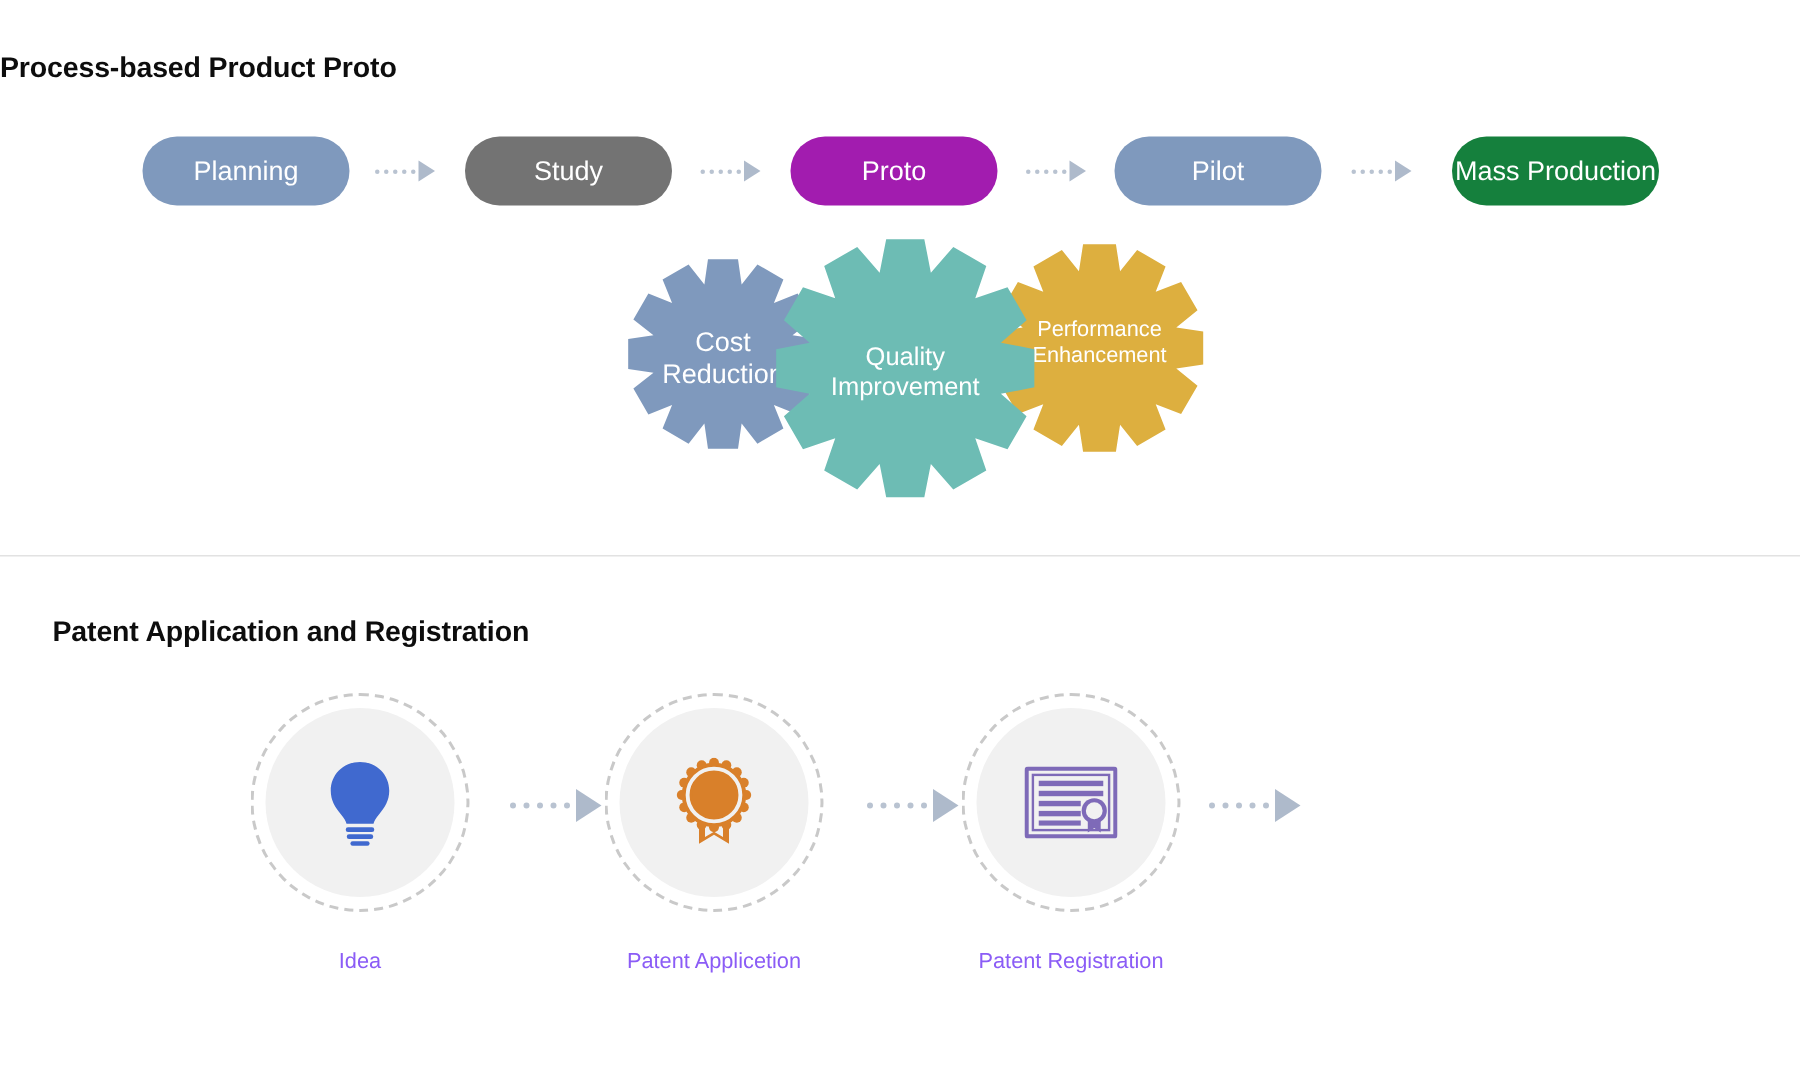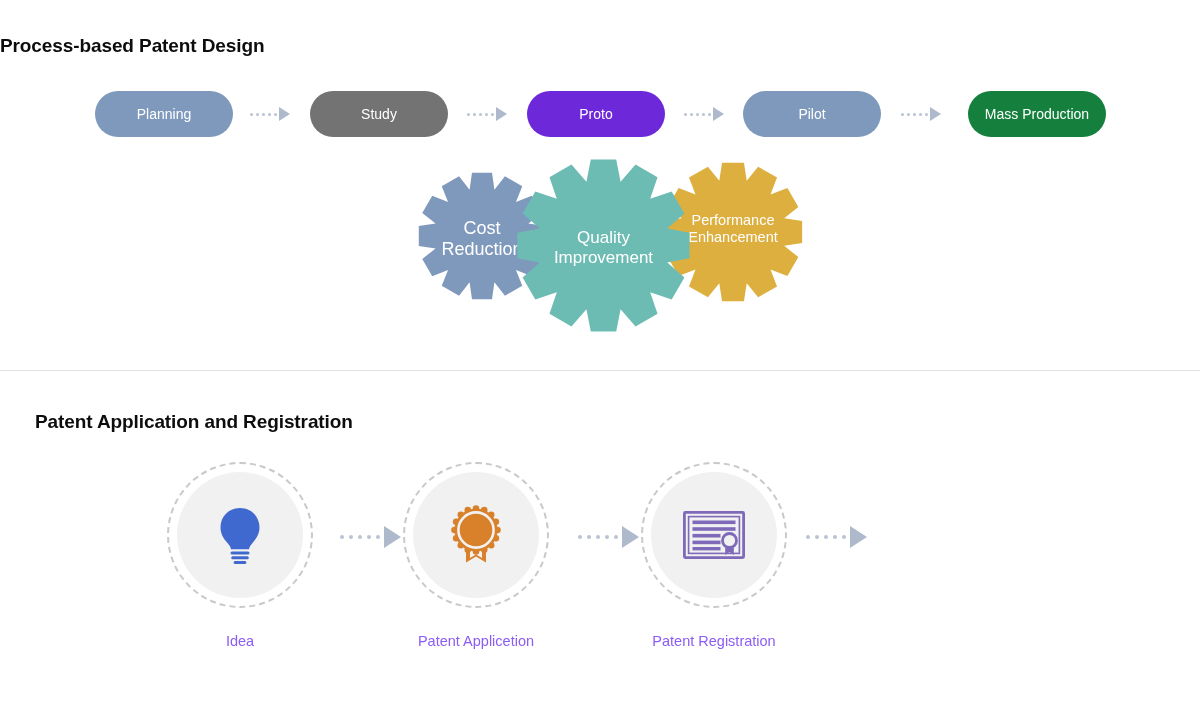--- a/index.html
+++ b/index.html
@@ -46,21 +46,21 @@
     top: 91px;
     height: 46px;
   }
   .pill {
     position: absolute;
     top: 0;
     height: 46px;
     border-radius: 23px;
     background: #7f99bd;
     color: #ffffff;
-    font-size: 14px;
+    font-size: 18px;
     display: flex;
     align-items: center;
     justify-content: center;
     white-space: nowrap;
     box-sizing: border-box;
   }
   .arrow-small {
     position: absolute;
     top: 15px;
     height: 16px;
@@ -186,21 +186,21 @@
     border-bottom: 11px solid transparent;
     border-left: 17px solid #aebacb;
   }
   #arrow-b1 { left: 340px; }
   #arrow-b2 { left: 578px; }
   #arrow-b3 { left: 806px; }
 </style>
 </head>
 <body>
 
-<div class="section-title" id="title-process">Process-based Patent Design</div>
+<div class="section-title" id="title-process">Process-based Product Proto</div>
 
 <div id="process-flow">
   <div class="pill" style="left: 0px; width: 138px; background: rgb(127, 153, 189);">
     <span>Planning</span>
   </div>
   <div class="arrow-small" style="left: 155px;">
     <span class="dots">
         <i></i>
         <i></i>
         <i></i>
@@ -217,21 +217,21 @@
     <span class="dots">
         <i></i>
         <i></i>
         <i></i>
         <i></i>
         <i></i>
       </span>
     <span class="head"></span>
   </div>
 
-  <div class="pill" style="left: 432px; width: 138px; background: #6d28d9;">
+  <div class="pill" style="left: 432px; width: 138px; background: #a21caf;">
     <span>Proto</span>
   </div>
   <div class="arrow-small" style="left: 589px;">
     <span class="dots">
         <i></i>
         <i></i>
         <i></i>
         <i></i>
         <i></i>
       </span>

